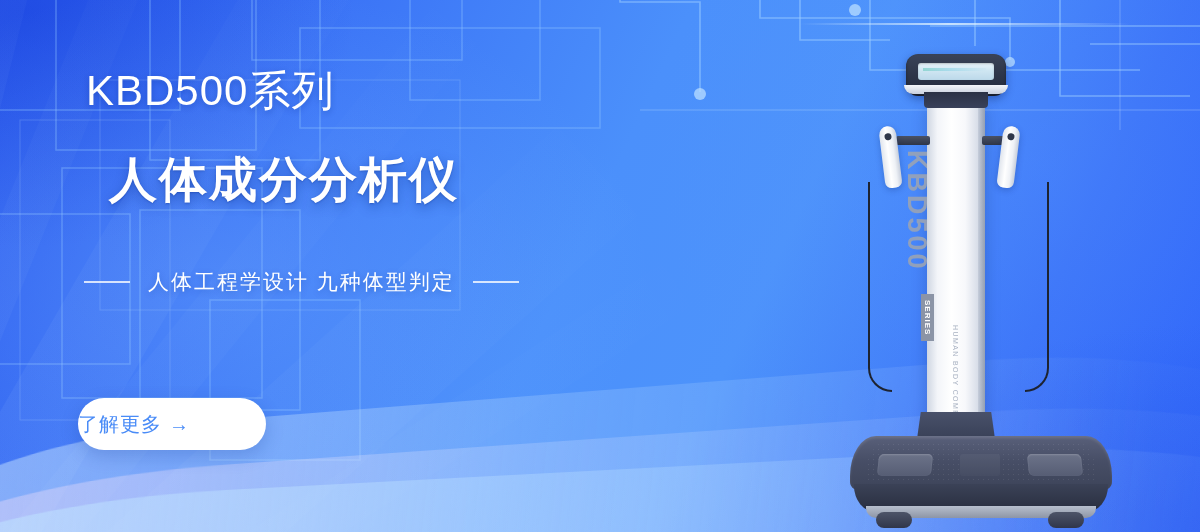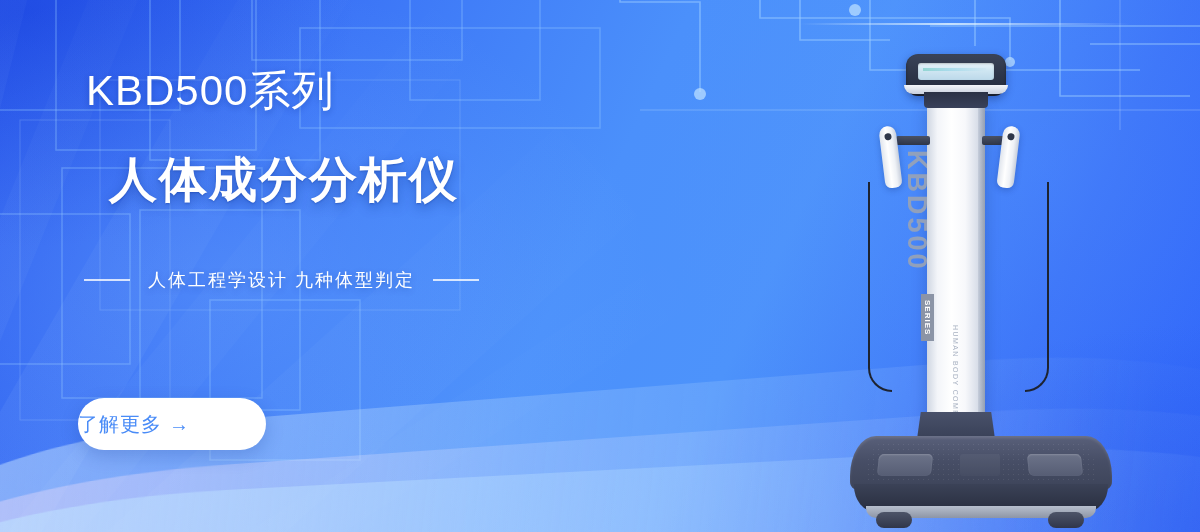--- a/index.html
+++ b/index.html
@@ -94,21 +94,21 @@
     align-items:center;
     gap: 18px;
     white-space: nowrap;
   }
   .sub-dash {
     display:block;
     width: 46px; height: 2px;
     background: rgba(255,255,255,0.78);
   }
   .sub-text {
-    font-size: 18px;
+    font-size: 21px;
     color: #ffffff;
     letter-spacing: 2px;
     text-shadow: 0 2px 6px rgba(10,45,140,0.30);
   }
 
   .cta {
     position:absolute;
     left: 78px; top: 398px;
     width: 188px; height: 52px;
     border-radius: 26px;

